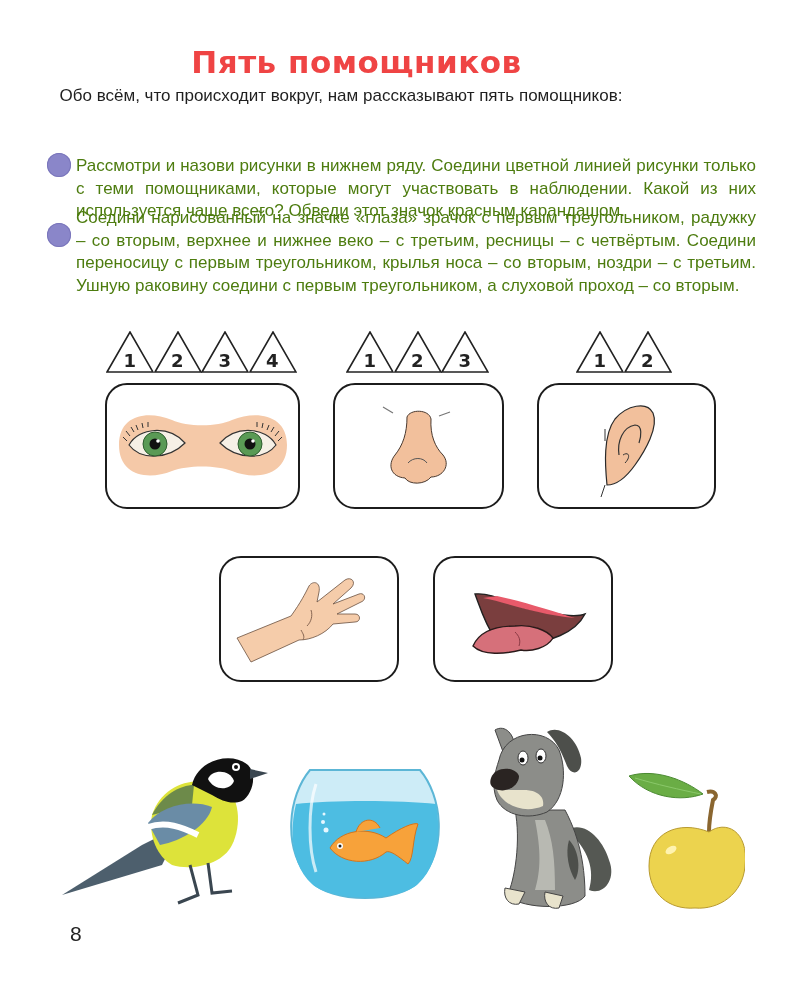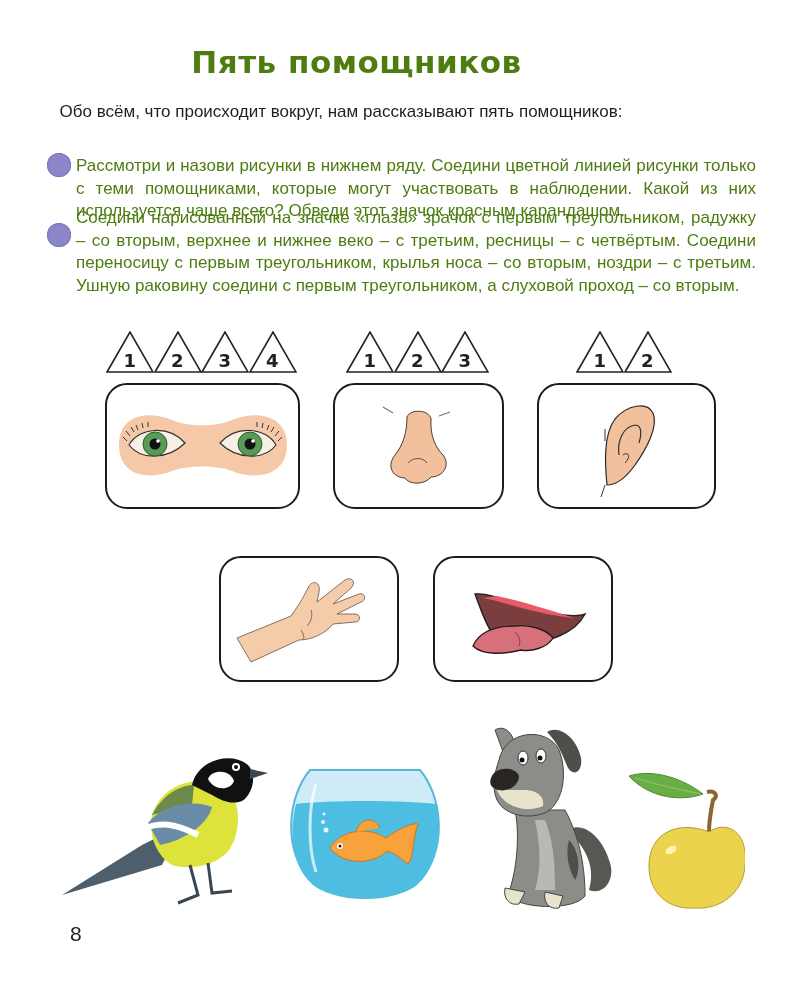--- a/index.html
+++ b/index.html
@@ -1,21 +1,21 @@
 <!DOCTYPE html>
 <html><head>
 <meta charset="utf-8">
 <style>
   html, body { margin: 0; padding: 0; background: #ffffff; }
   body { width: 795px; height: 1000px; position: relative; overflow: hidden;
          font-family: "Liberation Sans", "DejaVu Sans", sans-serif; color: #1a1a1a; }
   .abs { position: absolute; }
   .title { left: 0; width: 713px; top: 44px; text-align: center;
-           font-family: "DejaVu Sans", sans-serif; font-weight: bold; font-size: 31px; letter-spacing: 0.5px; color: #4d7c0f; }
-  .intro { left: 0; width: 682px; top: 101px; text-align: center; font-size: 17px; line-height: 22px; color: #1f1f1f; }
+           font-family: "DejaVu Sans", sans-serif; font-weight: bold; font-size: 31px; letter-spacing: 0.5px; color: #ef4444; }
+  .intro { left: 0; width: 682px; top: 85px; text-align: center; font-size: 17px; line-height: 22px; color: #1f1f1f; }
   .task { left: 76px; width: 680px; font-size: 17px; line-height: 22.5px; color: #4d7c0f; text-align: justify; }
   .task1 { top: 155px; }
   .task2 { top: 207px; }
   .bullet { width: 24px; height: 24px; border-radius: 50%; background: #8a86c9; box-shadow: inset 0 0 0 1px #7a76bb; }
   .b1 { left: 47px; top: 153px; }
   .b2 { left: 47px; top: 223px; }
   .card { border: 2px solid #1c1c1c; border-radius: 22px; background: #fff; box-sizing: border-box; }
   .tri-row { display: flex; }
   .tri { position: relative; width: 47.5px; height: 42px; }
   .tri svg { position: absolute; left: 0; top: 0; }

